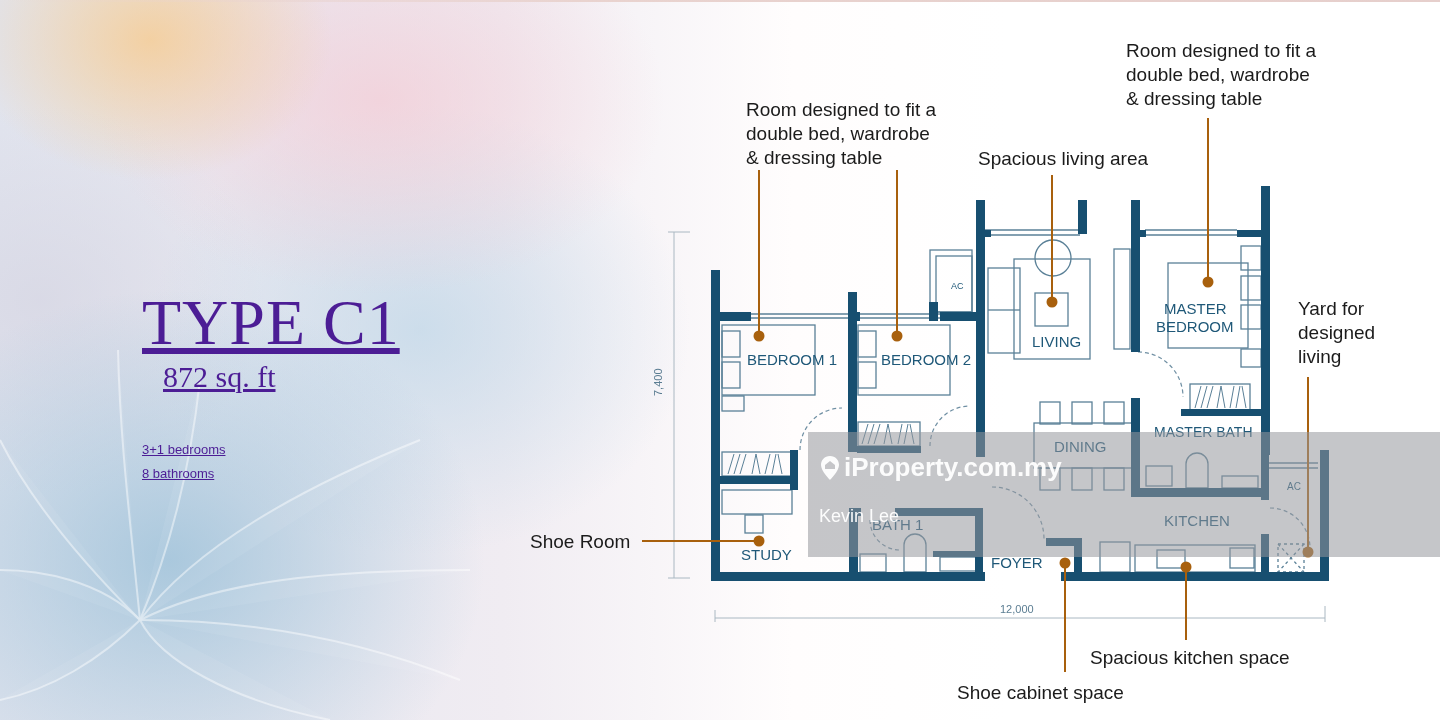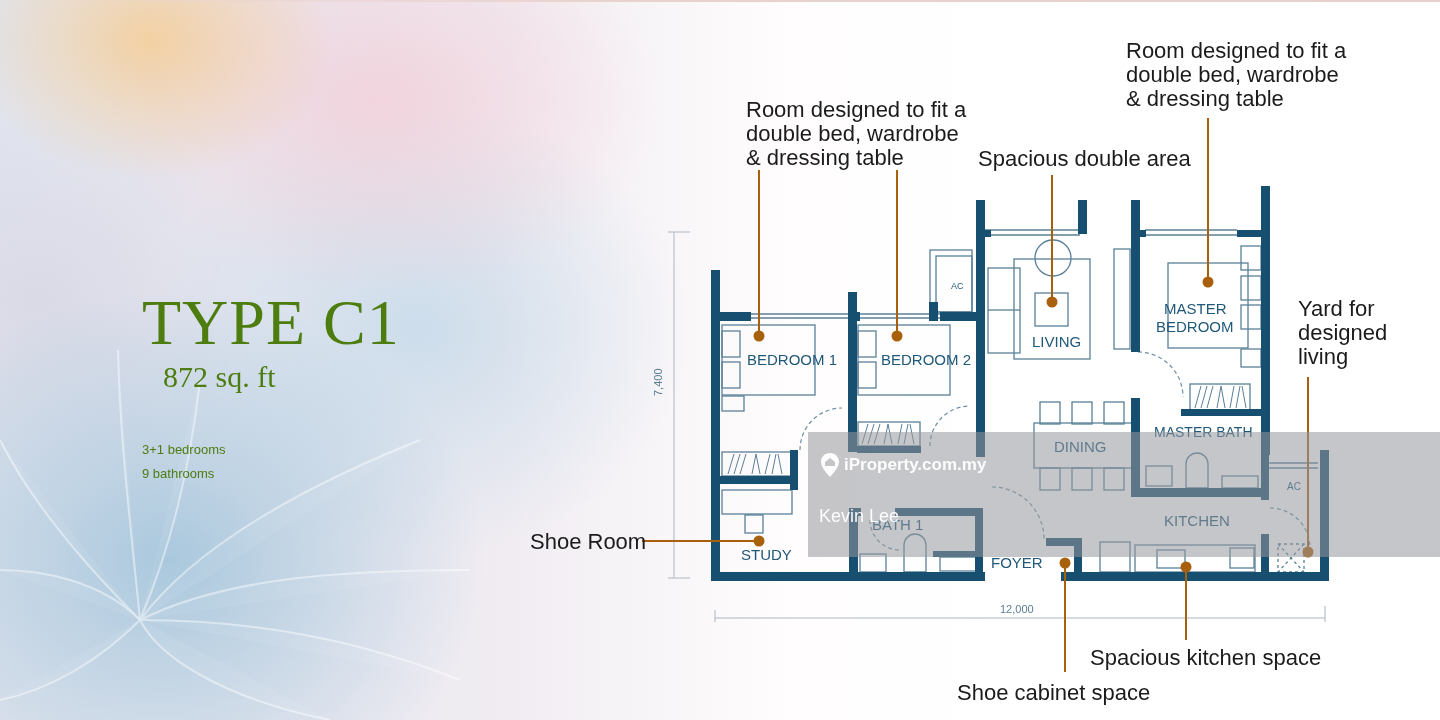--- a/index.html
+++ b/index.html
@@ -14,33 +14,33 @@
       radial-gradient(ellipse 260px 200px at 150px 40px, rgba(245,205,150,0.85), rgba(245,205,150,0) 70%),
       radial-gradient(ellipse 380px 260px at 380px 100px, rgba(244,200,210,0.65), rgba(244,200,210,0) 75%),
       radial-gradient(ellipse 420px 360px at 170px 560px, rgba(150,190,215,0.75), rgba(150,190,215,0) 75%),
       radial-gradient(ellipse 360px 300px at 420px 330px, rgba(190,215,232,0.7), rgba(190,215,232,0) 75%),
       radial-gradient(ellipse 300px 260px at 40px 300px, rgba(215,215,228,0.8), rgba(215,215,228,0) 75%),
       linear-gradient(90deg, rgba(225,228,238,1) 0%, rgba(240,236,242,1) 35%, rgba(255,253,253,1) 55%, #ffffff 70%);
   }
   .petals { position: absolute; left: 0; top: 320px; width: 520px; height: 400px; opacity: 0.55; }
   .topline { position: absolute; left: 0; top: 0; width: 1440px; height: 2px; background: linear-gradient(90deg, rgba(0,0,0,0), #e9d3cf 40%, #e6cfcc); }
 
-  .info { position: absolute; left: 142px; top: 288px; color: #4d7c0f; }
+  .info { position: absolute; left: 142px; top: 288px; color: #4c1d95; text-decoration: underline; }
   .title { font-family: "Liberation Serif", serif; font-size: 64px; line-height: 70px; letter-spacing: 1px; margin: 0; font-weight: normal; }
   .area { font-family: "Liberation Serif", serif; font-size: 30px; line-height: 34px; margin-top: 2px; margin-left: 21px; }
   .specs { margin-top: 44px; font-size: 13px; line-height: 24px; }
 
-  .callout { position: absolute; color: #1b1b1b; font-size: 22px; line-height: 24px; white-space: nowrap; }
+  .callout { position: absolute; color: #1b1b1b; font-size: 19px; line-height: 24px; white-space: nowrap; }
   .plan { position: absolute; left: 0; top: 0; }
 
   .watermark {
     position: absolute; left: 808px; top: 432px; width: 632px; height: 125px;
     background: rgba(150,152,156,0.55);
   }
-  .wm-brand { position: absolute; left: 820px; top: 452px; color: rgba(255,255,255,0.95); font-size: 17px; font-weight: bold; display: flex; align-items: center; gap: 4px; }
+  .wm-brand { position: absolute; left: 820px; top: 452px; color: rgba(255,255,255,0.95); font-size: 26px; font-weight: bold; display: flex; align-items: center; gap: 4px; }
   .wm-user { position: absolute; left: 819px; top: 506px; color: rgba(255,255,255,0.95); font-size: 18px; }
   .dim { position: absolute; color: #5b7d92; font-size: 11px; }
 </style>
 </head>
 <body>
 
 <div class="bg"></div>
 <div class="topline"></div>
 
 <svg class="petals" viewBox="0 0 520 400">
@@ -55,21 +55,21 @@
     <path d="M140 300 C 170 230, 190 150, 200 60"></path>
     <path d="M140 300 C 250 300, 360 320, 460 360"></path>
   </g>
 </svg>
 
 <div class="info">
   <h1 class="title">TYPE C1</h1>
   <div class="area">872 sq. ft</div>
   <div class="specs">
     <div>3+1 bedrooms</div>
-    <div>9 bathrooms</div>
+    <div>8 bathrooms</div>
   </div>
 </div>
 
 <svg class="plan" width="1440" height="720">
 
   <g stroke="#aab8c2" stroke-width="1" fill="none">
     <line x1="674" y1="232" x2="674" y2="578"></line>
     <line x1="668" y1="232" x2="690" y2="232"></line>
     <line x1="668" y1="578" x2="690" y2="578"></line>
     <line x1="715" y1="618" x2="1325" y2="618"></line>
@@ -247,21 +247,21 @@
 </svg>
 
 <div class="dim" style="left:652px; top:396px; transform: rotate(-90deg); transform-origin: left top;">7,400</div>
 <div class="dim" style="left:1000px; top:603px;">12,000</div>
 
 <div class="callout" style="left:746px; top:98px;">
   <div>Room designed to fit a</div>
   <div>double bed, wardrobe</div>
   <div>&amp; dressing table</div>
 </div>
-<div class="callout" style="left:978px; top:147px;">Spacious double area</div>
+<div class="callout" style="left:978px; top:147px;">Spacious living area</div>
 <div class="callout" style="left:1126px; top:39px;">
   <div>Room designed to fit a</div>
   <div>double bed, wardrobe</div>
   <div>&amp; dressing table</div>
 </div>
 <div class="callout" style="left:1298px; top:297px;">
   <div>Yard for</div>
   <div>designed</div>
   <div>living</div>
 </div>

